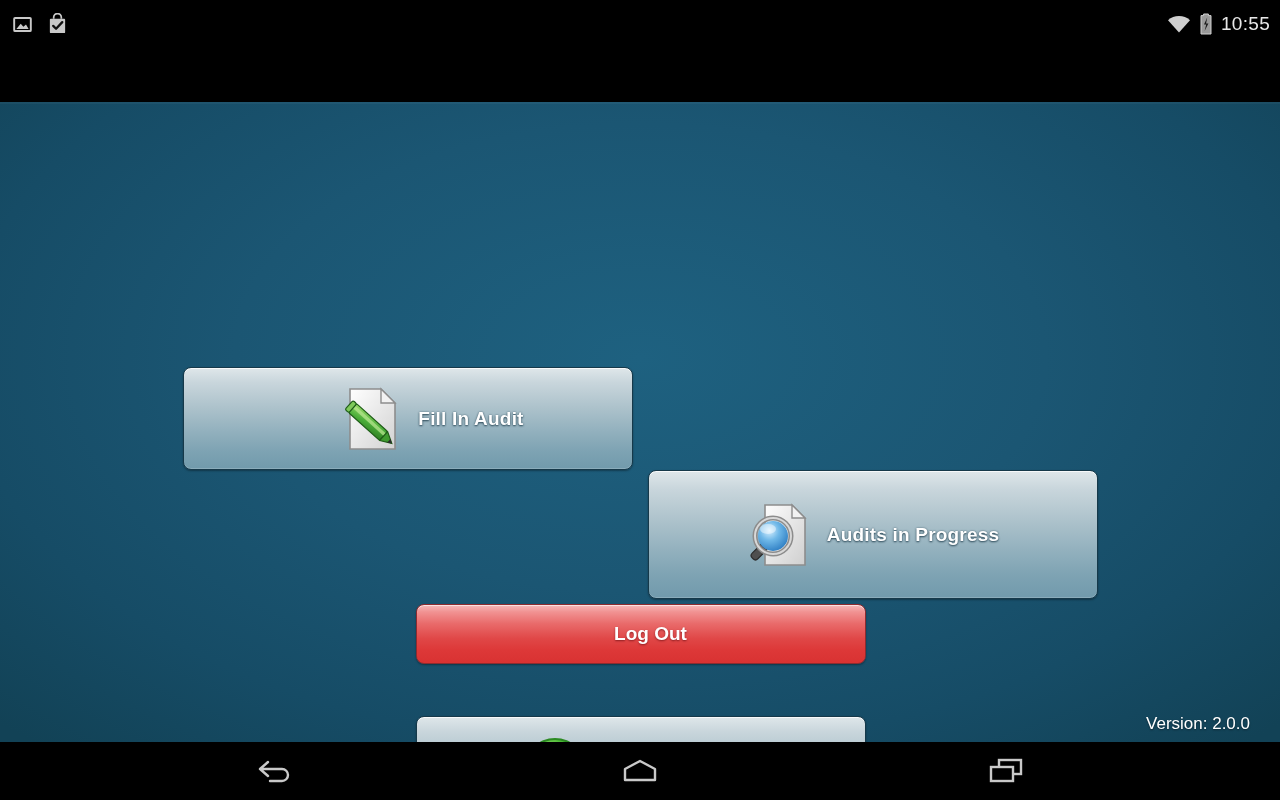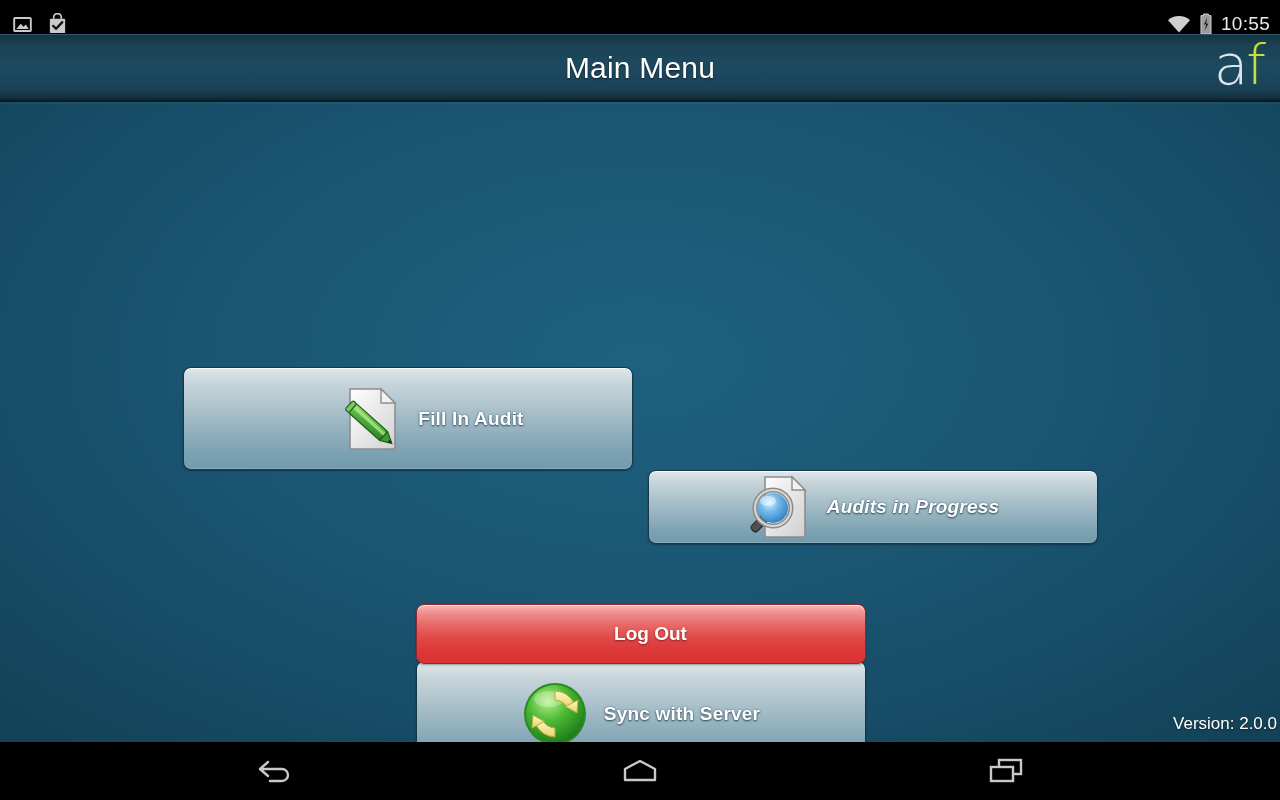--- a/index.html
+++ b/index.html
@@ -80,21 +80,21 @@
     display:flex; align-items:center; justify-content:center;
     width:100%; height:100%; gap:16px;
   }
   .btn .label {
     color:#ffffff; font-weight:bold; font-size:19px;
     text-shadow:0 1px 2px rgba(30,60,75,.85), 0 0 2px rgba(40,70,85,.6);
     letter-spacing:.2px;
   }
 
   #btn-fill   { left:183px; top:265px; width:450px; height:103px;padding-left:48px; }
-  #btn-progress{ left:648px; top:265px; width:450px; height:74px;font-style:italic; }
+  #btn-progress{ left:648px; top:265px; width:450px; height:129px; }
   #btn-sync   { left:416px; top:382px; width:450px; height:105px; }
 
   #btn-logout {
     position:absolute; left:416px; top:502px; width:450px; height:60px;
     border:1px solid #8e2b2f;
     border-radius:8px;
     background:linear-gradient(180deg,
        #f6b9b9 0%, #f19292 12%, #e96b6b 32%, #e04747 58%, #dd3838 78%, #d93232 100%);
     box-shadow:
        inset 0 1px 0 rgba(255,255,255,.6),
@@ -108,21 +108,21 @@
     padding-left:19px;
   }
 
   
   .footer-text {
     position:absolute; bottom:8px;
     color:#ffffff; font-size:17px;
     text-shadow:0 1px 2px rgba(0,0,0,.45);
   }
   #last-sync { left:14px; }
-  #version   { right:3px;margin-top:36px; }
+  #version   { right:30px;margin-top:36px; }
 
   
   #navbar {
     position:absolute; left:0; bottom:0; width:1280px; height:58px;
     background:#000000;
     display:flex; align-items:center;
   }
   .nav-btn {
     flex:1; display:flex; align-items:center; justify-content:center;
     height:100%; cursor:pointer;
@@ -162,27 +162,20 @@
       <span class="icon-wrap">
         <svg width="14" height="22" viewBox="0 0 14 22">
           <path d="M4.6 1 H9.4 V2.6 H12 V21 H2 V2.6 H4.6 Z" fill="#9a9a9a" stroke="#d0d0d0" stroke-width="1"></path>
           <path d="M8.2 4.5 L5 11.6 H7.2 L5.6 18 L9.4 10.4 H7.1 Z" fill="#1b1b1b"></path>
         </svg>
       </span>
       <span class="sb-time">10:55</span>
     </div>
   </div>
 
-  <div id="titlebar">
-    <span class="title">Main Menu</span>
-    <div id="logo">
-      <span class="la">a</span>
-      <span class="lf">f</span>
-    </div>
-  </div>
 
   <div id="content">
 
     <div class="btn" id="btn-fill">
       <div class="inner">
         <span class="icon-wrap">
           <svg width="62" height="66" viewBox="0 0 62 66">
             <defs>
               <linearGradient id="pgDoc" x1="0" y1="0" x2="1" y2="1">
                 <stop offset="0" stop-color="#ffffff"></stop>

